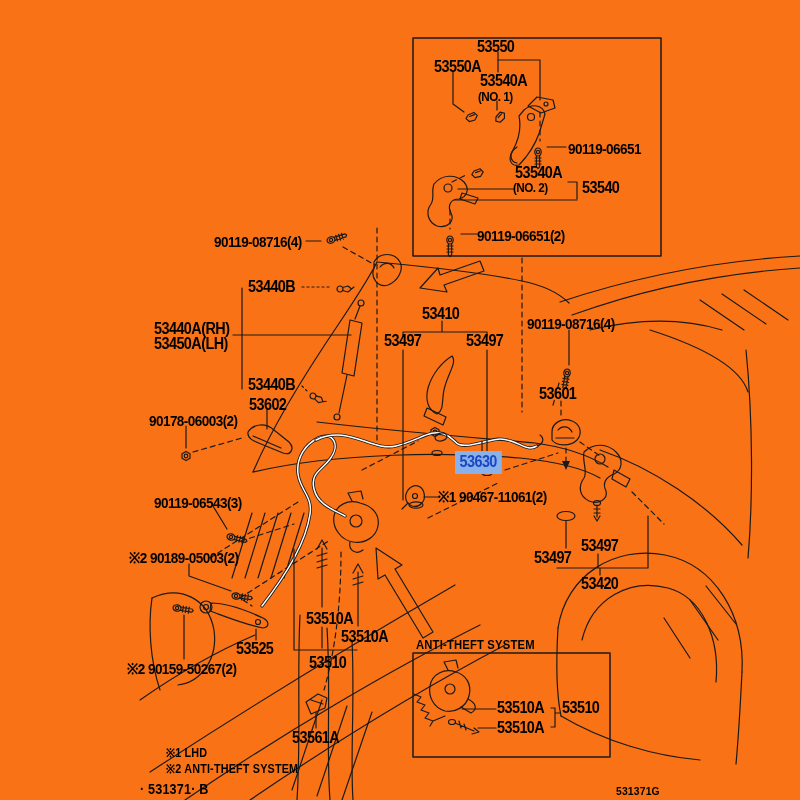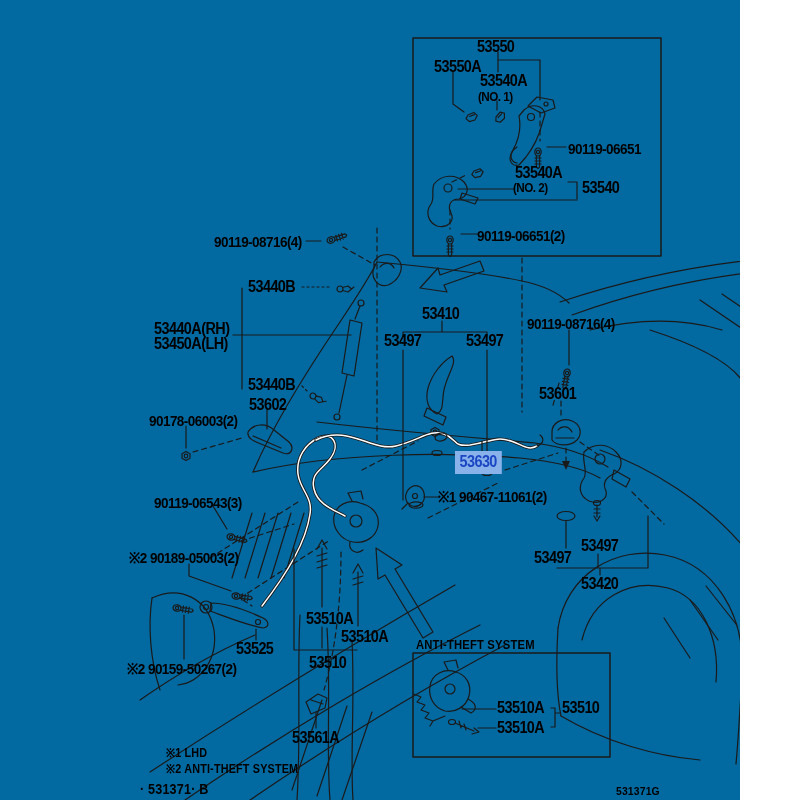--- a/index.html
+++ b/index.html
@@ -1,16 +1,16 @@
 <!DOCTYPE html>
 <html style="--hl-bg: #8AB2EA; --hl-tx: #1A46C4;"><head>
 <meta charset="utf-8">
 <style>
   html,body{margin:0;padding:0;background:#ffffff;}
-  .stage{position:relative;width:740px;height:800px;background:#0369a1;overflow:hidden;
+  .stage{position:relative;width:800px;height:800px;background:#f97316;overflow:hidden;
          font-family:"Liberation Sans", sans-serif;}
   .stage svg{position:absolute;left:0;top:0;}
   #labels{position:absolute;left:0;top:0;width:800px;height:800px;}
   .lbl{position:absolute;font-weight:bold;font-size:16px;color:#000;white-space:nowrap;
        letter-spacing:-0.6px;transform:scaleX(0.9);transform-origin:0 0;line-height:1;}
   .lbl.hl{background:var(--hl-bg,#8AB2EA);color:var(--hl-tx,#1A46C4);padding:3px 5px 4px;}
   .lbl.title{letter-spacing:0.2px;}
   .lbl.note{letter-spacing:0.2px;}
   .s{stroke:#1a1a1a;fill:none;stroke-width:1.2;stroke-linecap:round;stroke-linejoin:round;}
   .s2{stroke:#1a1a1a;fill:none;stroke-width:1.5;stroke-linecap:round;stroke-linejoin:round;}

